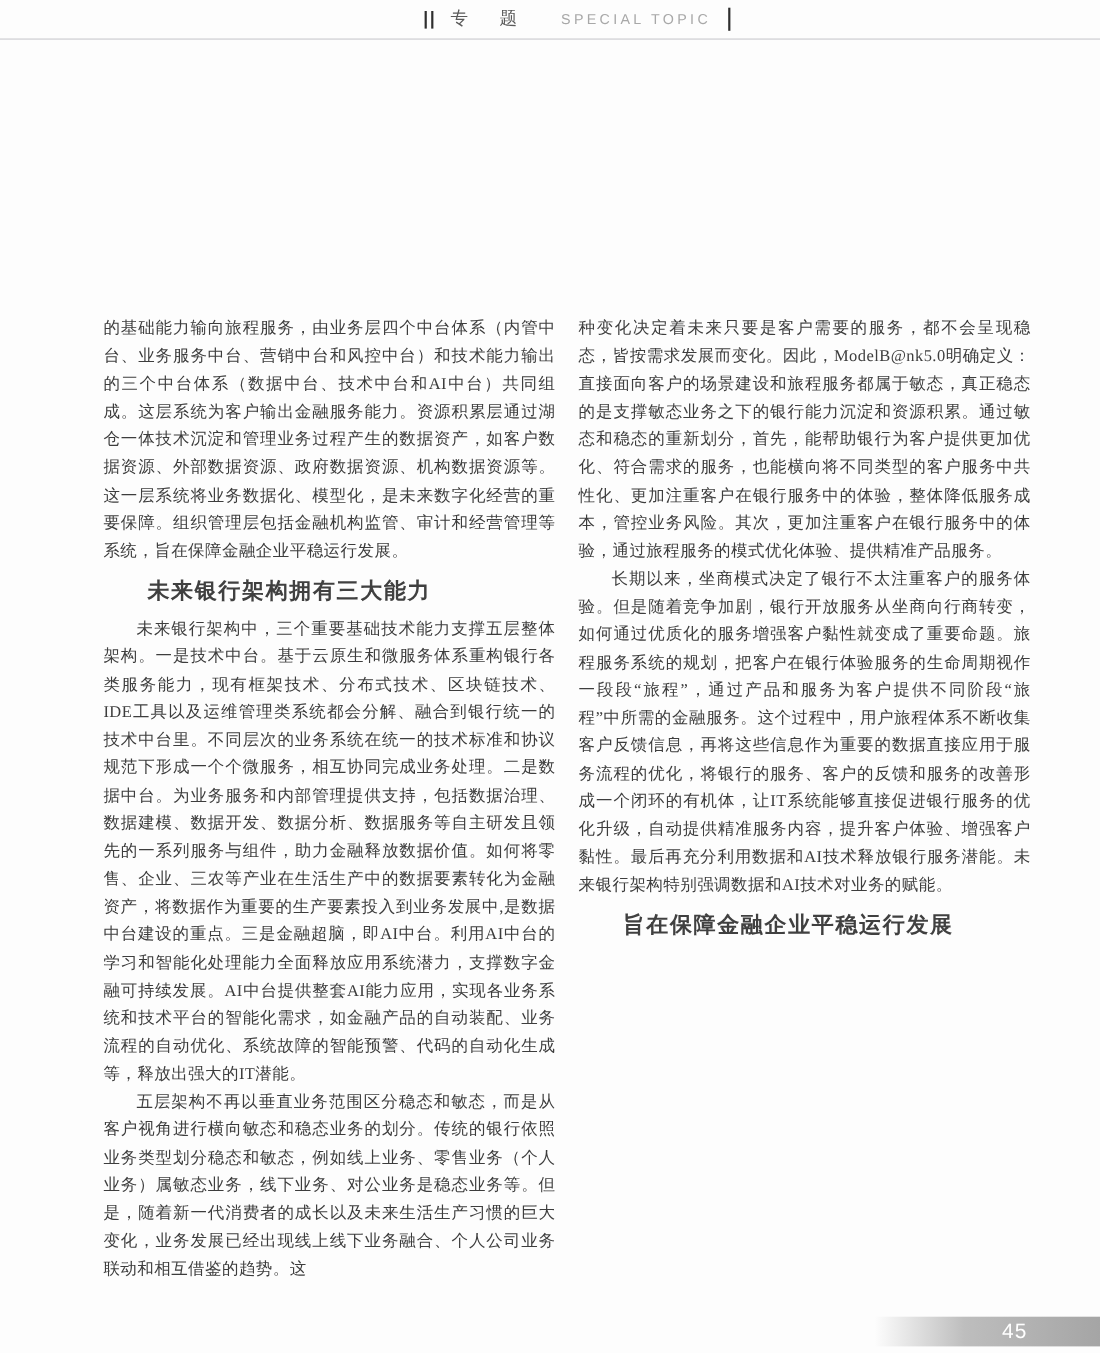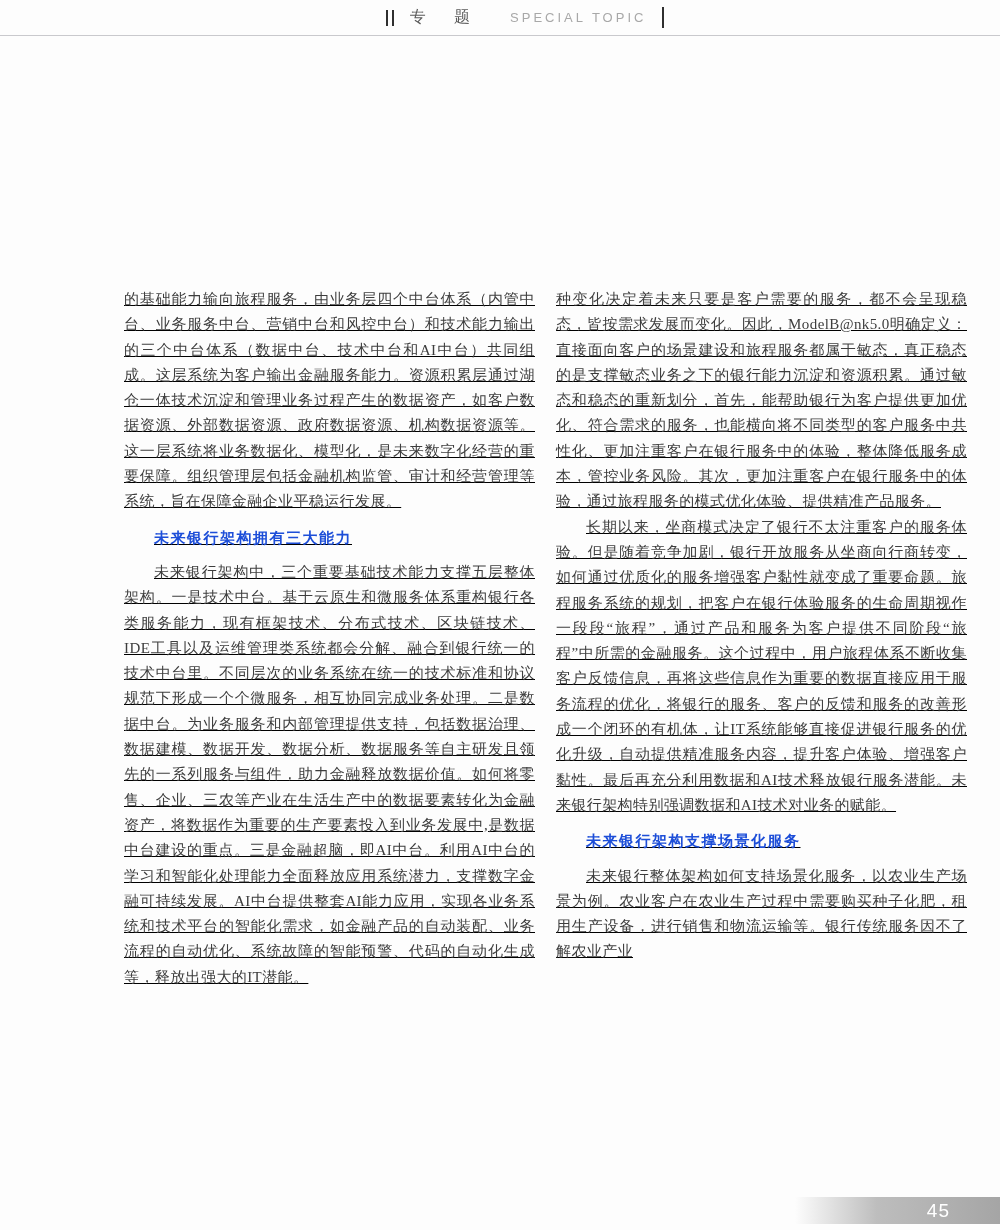--- a/index.html
+++ b/index.html
@@ -58,65 +58,64 @@
     left: 0;
     width: 100%;
     height: 1px;
     background: #c9c9cd;
   }
 
   
   .columns {
     position: absolute;
     top: 287px;
-    left: 124px;
+    left: 94px;
     width: 843px;
     display: flex;
     gap: 21px;
-    text-decoration: underline;
   }
   .col {
     width: 411px;
     font-size: 15px;
     line-height: 25.3px;
     text-align: justify;
     color: #3d3d3d;
     letter-spacing: 0.4px;
   }
   .col p {
     margin: 0;
     text-indent: 2em;
   }
   .col p.noindent {
     text-indent: 0;
   }
   .col h2 {
-    font-size: 15px;
+    font-size: 20px;
     font-weight: bold;
-    color: #1d4ed8;
+    color: #404040;
     margin: 11px 0 9px 0;
     text-indent: 2em;
     letter-spacing: 1.5px;
   }
 
   
   .pagenum-bar {
     position: absolute;
     bottom: 6px;
     right: 0;
     width: 205px;
     height: 27px;
     background: linear-gradient(to right,
       rgba(175,175,175,0) 0%,
       rgba(168,168,168,0.75) 40%,
       #a5a5a5 100%);
     display: flex;
     align-items: center;
     justify-content: flex-end;
-    padding-right: 50px;
+    padding-right: 66px;
     box-sizing: border-box;
   }
   .pagenum-bar span {
     color: #ffffff;
     font-size: 19px;
     font-family: "Liberation Sans", "DejaVu Sans", sans-serif;
     letter-spacing: 1px;
   }
 </style>
 </head>
@@ -130,26 +129,26 @@
 </div>
 
 <div class="rule"></div>
 
 <div class="columns">
 
   <div class="col">
     <p class="noindent">的基础能力输向旅程服务，由业务层四个中台体系（内管中台、业务服务中台、营销中台和风控中台）和技术能力输出的三个中台体系（数据中台、技术中台和AI中台）共同组成。这层系统为客户输出金融服务能力。资源积累层通过湖仓一体技术沉淀和管理业务过程产生的数据资产，如客户数据资源、外部数据资源、政府数据资源、机构数据资源等。这一层系统将业务数据化、模型化，是未来数字化经营的重要保障。组织管理层包括金融机构监管、审计和经营管理等系统，旨在保障金融企业平稳运行发展。</p>
     <h2>未来银行架构拥有三大能力</h2>
     <p>未来银行架构中，三个重要基础技术能力支撑五层整体架构。一是技术中台。基于云原生和微服务体系重构银行各类服务能力，现有框架技术、分布式技术、区块链技术、IDE工具以及运维管理类系统都会分解、融合到银行统一的技术中台里。不同层次的业务系统在统一的技术标准和协议规范下形成一个个微服务，相互协同完成业务处理。二是数据中台。为业务服务和内部管理提供支持，包括数据治理、数据建模、数据开发、数据分析、数据服务等自主研发且领先的一系列服务与组件，助力金融释放数据价值。如何将零售、企业、三农等产业在生活生产中的数据要素转化为金融资产，将数据作为重要的生产要素投入到业务发展中,是数据中台建设的重点。三是金融超脑，即AI中台。利用AI中台的学习和智能化处理能力全面释放应用系统潜力，支撑数字金融可持续发展。AI中台提供整套AI能力应用，实现各业务系统和技术平台的智能化需求，如金融产品的自动装配、业务流程的自动优化、系统故障的智能预警、代码的自动化生成等，释放出强大的IT潜能。</p>
+    <p>五层架构不再以垂直业务范围区分稳态和敏态，而是从客户视角进行横向敏态和稳态业务的划分。传统的银行依照业务类型划分稳态和敏态，例如线上业务、零售业务（个人业务）属敏态业务，线下业务、对公业务是稳态业务等。但是，随着新一代消费者的成长以及未来生活生产习惯的巨大变化，业务发展已经出现线上线下业务融合、个人公司业务联动和相互借鉴的趋势。这</p>
   </div>
 
   <div class="col">
     <p class="noindent">种变化决定着未来只要是客户需要的服务，都不会呈现稳态，皆按需求发展而变化。因此，ModelB@nk5.0明确定义：直接面向客户的场景建设和旅程服务都属于敏态，真正稳态的是支撑敏态业务之下的银行能力沉淀和资源积累。通过敏态和稳态的重新划分，首先，能帮助银行为客户提供更加优化、符合需求的服务，也能横向将不同类型的客户服务中共性化、更加注重客户在银行服务中的体验，整体降低服务成本，管控业务风险。其次，更加注重客户在银行服务中的体验，通过旅程服务的模式优化体验、提供精准产品服务。</p>
     <p>长期以来，坐商模式决定了银行不太注重客户的服务体验。但是随着竞争加剧，银行开放服务从坐商向行商转变，如何通过优质化的服务增强客户黏性就变成了重要命题。旅程服务系统的规划，把客户在银行体验服务的生命周期视作一段段“旅程”，通过产品和服务为客户提供不同阶段“旅程”中所需的金融服务。这个过程中，用户旅程体系不断收集客户反馈信息，再将这些信息作为重要的数据直接应用于服务流程的优化，将银行的服务、客户的反馈和服务的改善形成一个闭环的有机体，让IT系统能够直接促进银行服务的优化升级，自动提供精准服务内容，提升客户体验、增强客户黏性。最后再充分利用数据和AI技术释放银行服务潜能。未来银行架构特别强调数据和AI技术对业务的赋能。</p>
-    <h2>未来银行架构支撑场景化服务</h2>
-    <p>未来银行整体架构如何支持场景化服务，以农业生产场景为例。农业客户在农业生产过程中需要购买种子化肥，租用生产设备，进行销售和物流运输等。银行传统服务因不了解农业产业</p>
+    <h2>旨在保障金融企业平稳运行发展</h2>
   </div>
 
 </div>
 
 <div class="pagenum-bar">
   <span>45</span>
 </div>
 
 </body></html>

